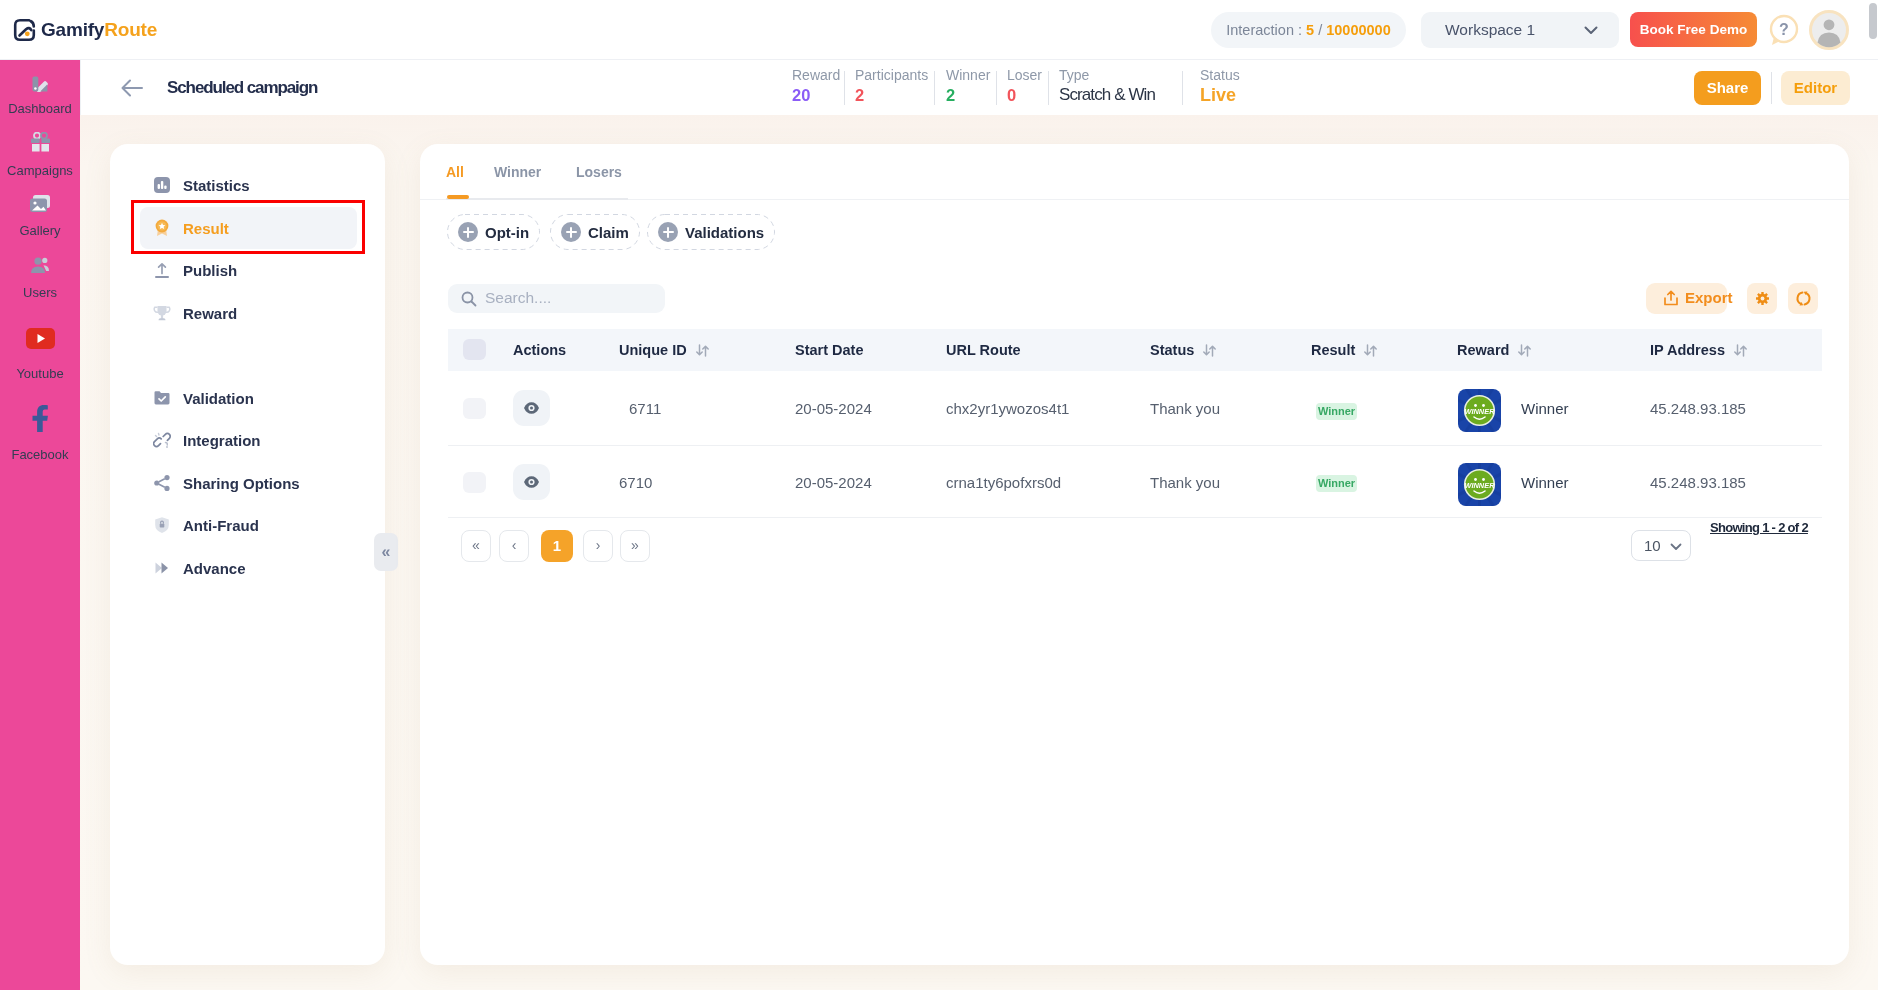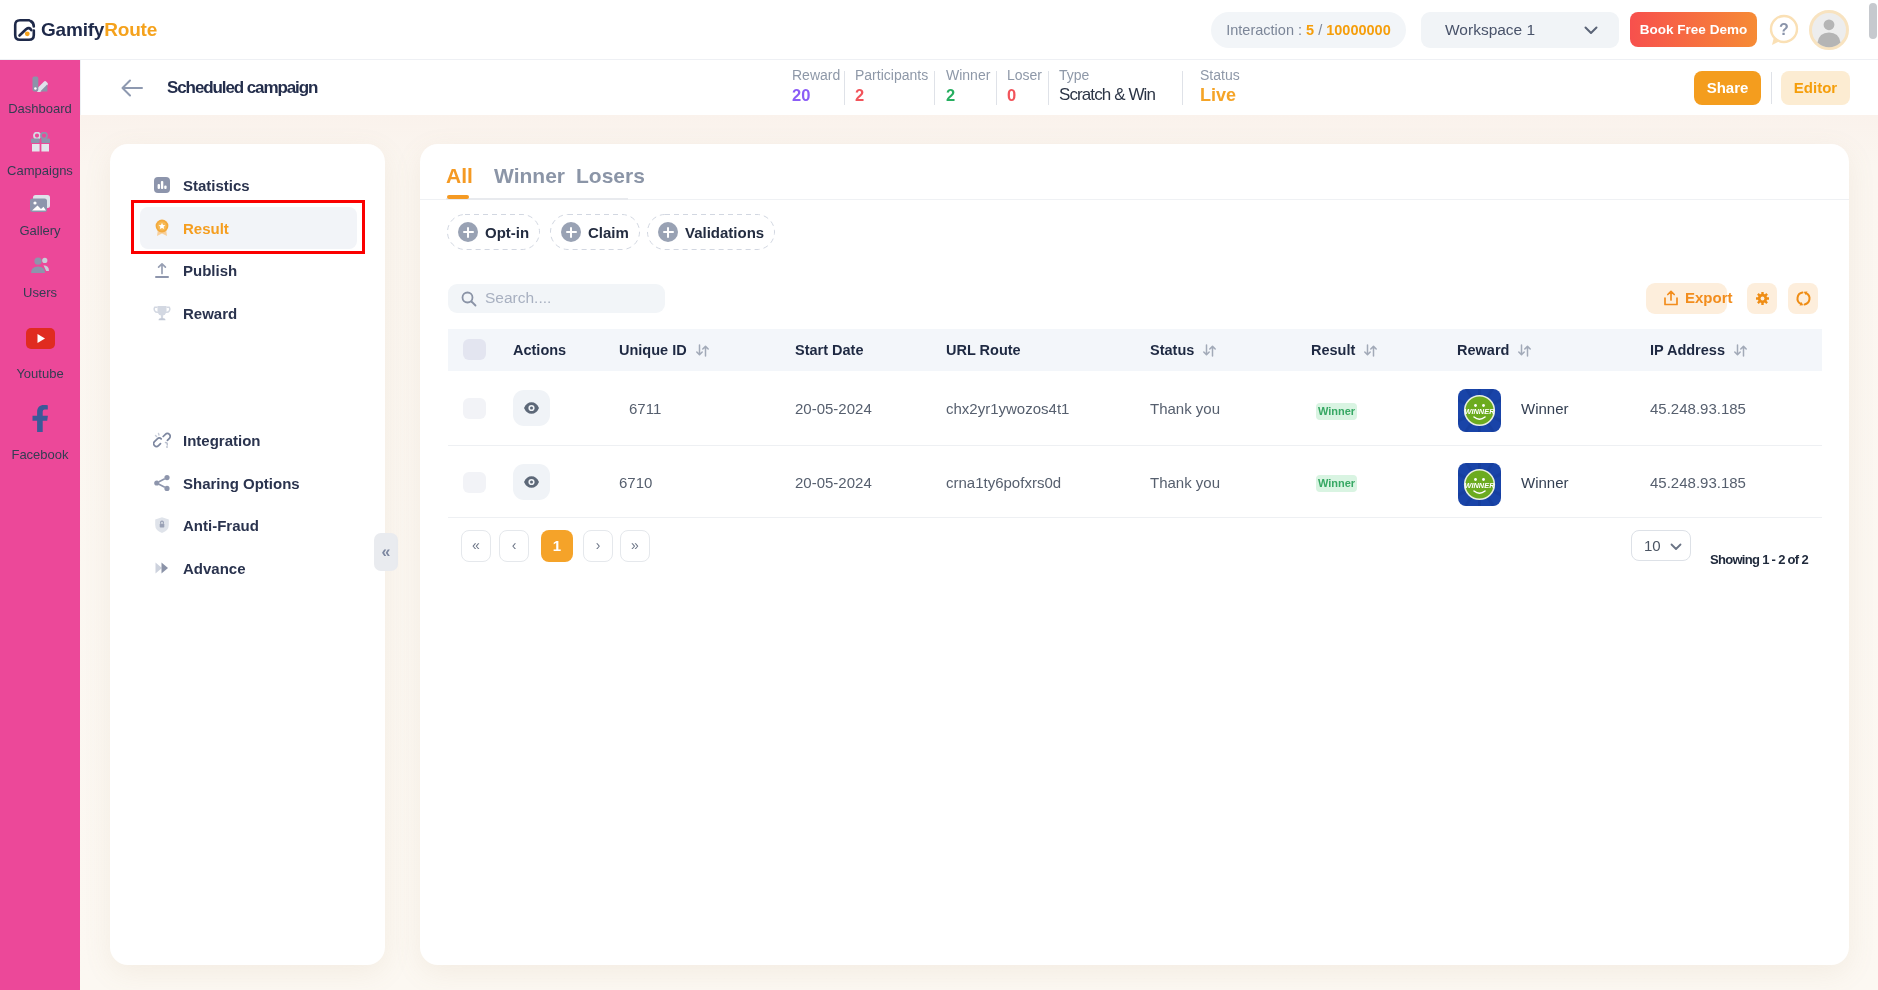--- a/index.html
+++ b/index.html
@@ -34,21 +34,21 @@
 #menucard { position:absolute; left:110px; top:144px; width:275px; height:821px; background:#fff; border-radius:18px; box-shadow:0 8px 28px rgba(170,140,100,0.10); }
 .mitem { position:absolute; left:0; width:275px; height:42px; display:flex; align-items:center; }
 .mitem .mic { position:absolute; left:43px; width:18px; height:18px; }
 .mitem .mtx { position:absolute; left:73px; font-size:15px; font-weight:700; color:#2a334e; }
 .mactive { position:absolute; left:30px; top:63px; width:217px; height:42px; background:#f2f4f8; border-radius:8px; }
 .redbox { position:absolute; left:21px; top:56px; width:234px; height:54px; border:3px solid #fb0000; z-index:5; }
 .collapse { position:absolute; left:264px; top:389px; width:24px; height:38px; background:#e9ebef; border-radius:7px; color:#7c87a0; font-size:16px; text-align:center; line-height:38px; font-weight:700; }
 
 #card { position:absolute; left:420px; top:144px; width:1429px; height:821px; background:#fff; border-radius:18px; box-shadow:0 8px 28px rgba(170,140,100,0.10); }
 .tabrow { position:absolute; left:0; top:0; width:1429px; height:56px; border-bottom:1px solid #eff1f4; }
-.tab { position:absolute; top:20px; font-size:21px; font-weight:700; color:#8b95a7; }
+.tab { position:absolute; top:20px; font-size:14px; font-weight:700; color:#8b95a7; }
 .tab.on { color:#f59a23; }
 .tnav-line { position:absolute; left:26px; top:54px; width:182px; height:2px; background:#e8eaee; }
 .tbar { position:absolute; left:27px; top:51px; width:22px; height:4px; border-radius:2px; background:#f59a23; }
 .pillbtn { position:absolute; top:70px; height:36px; border-radius:18px; background:#fff; display:flex; align-items:center; }
 .pillbtn .pbg { position:absolute; left:0; top:0; }
 .pillbtn .plus { z-index:1; width:20px; height:20px; border-radius:50%; background:#99a2b4; margin-left:11px; position:relative; flex:none; }
 .pillbtn .plus:before { content:""; position:absolute; left:4.5px; top:9px; width:11px; height:2px; background:#fff; border-radius:1px; }
 .pillbtn .plus:after { content:""; position:absolute; left:9px; top:4.5px; width:2px; height:11px; background:#fff; border-radius:1px; }
 .pillbtn .ptx { z-index:1; margin-left:7px; font-size:15px; font-weight:600; color:#232c40; margin-right:11px; white-space:nowrap; }
 .searchbox { position:absolute; left:28px; top:140px; width:217px; height:29px; border-radius:9px; background:#f2f5f8; }
@@ -62,21 +62,21 @@
 .th .sort { vertical-align:-2px; margin-left:4px; }
 .trow { position:absolute; left:0; width:1374px; height:75px; border-bottom:1px solid #eef0f3; }
 .td { position:absolute; font-size:15px; font-weight:400; color:#565f6e; }
 .ckb { position:absolute; width:23px; height:21px; border-radius:6px; }
 .eyebtn { position:absolute; left:65px; width:37px; height:36px; border-radius:11px; background:#f0f3f7; }
 .wbadge { position:absolute; left:868px; width:41px; height:17px; background:#d9f4e2; border-radius:4px; color:#37a864; font-size:11px; font-weight:700; text-align:center; line-height:17px; }
 
 .pgbtn { position:absolute; top:386px; width:30px; height:32px; border:1px solid #e5e8ec; border-radius:8px; background:#fff; color:#6d7687; text-align:center; line-height:29px; font-size:14px; }
 .pgon { position:absolute; left:121px; top:386px; width:32px; height:32px; border-radius:8px; background:#f5a329; color:#fff; text-align:center; line-height:32px; font-size:15px; font-weight:700; }
 .pgsel { position:absolute; left:1211px; top:386px; width:60px; height:31px; border:1px solid #dde1e7; border-radius:8px; background:#fff; font-size:15px; color:#4b5563; line-height:29px; }
-.showing { position:absolute; left:1290px; top:408px; font-size:13px; font-weight:700; letter-spacing:-0.7px; color:#202a3c; }
+.showing { position:absolute; left:1290px; top:376px; font-size:13px; font-weight:700; letter-spacing:-0.7px; color:#202a3c;text-decoration:underline; }
 
 #sbthumb { position:absolute; left:1869px; top:3px; width:8px; height:36px; border-radius:4px; background:#c6c9ce; z-index:50; }
 </style>
 </head>
 <body>
 <div id="page">
   <div id="mainbg"></div>
 
   <div id="topbar">
     <svg class="abs" style="left:13px;top:18px" width="23" height="24" viewBox="0 0 23 24">
@@ -226,20 +226,27 @@
       <div class="mtx">Publish</div>
     </div>
     <div class="mitem" style="top:148px">
       <svg class="mic" viewBox="0 0 18 18">
           <path d="M4.5 2 H13.5 V7 A4.5 4.5 0 0 1 4.5 7 Z" fill="#d3d8e2"></path>
           <path d="M4.5 3.2 H1.8 A3.2 3.2 0 0 0 5 8.2 M13.5 3.2 H16.2 A3.2 3.2 0 0 1 13 8.2" fill="none" stroke="#d3d8e2" stroke-width="1.5"></path>
           <rect x="7.9" y="11" width="2.2" height="3" fill="#d3d8e2"></rect>
           <path d="M5.5 16.2 Q5.5 14 9 14 Q12.5 14 12.5 16.2 Z" fill="#c3c9d6"></path>
         </svg>
       <div class="mtx">Reward</div>
+    </div>
+    <div class="mitem" style="top:233px">
+      <svg class="mic" viewBox="0 0 18 18">
+          <path d="M1.5 3.5 Q1.5 2.3 2.7 2.3 H6.5 L8 4 H15.3 Q16.5 4 16.5 5.2 V14 Q16.5 15.4 15.1 15.4 H2.9 Q1.5 15.4 1.5 14 Z" fill="#8d95ac"></path>
+          <path d="M6 9.8 L8.2 12 L12.3 7.9" fill="none" stroke="#fff" stroke-width="1.7" stroke-linecap="round" stroke-linejoin="round"></path>
+        </svg>
+      <div class="mtx">Validation</div>
     </div>
     <div class="mitem" style="top:275px">
       <svg class="mic" viewBox="0 0 18 18">
           <path d="M7.5 12.6 L5.5 14.6 A2.8 2.8 0 0 1 1.5 10.6 L4.3 7.8 A2.8 2.8 0 0 1 8.2 7.9" fill="none" stroke="#7d87a0" stroke-width="1.7" stroke-linecap="round"></path>
           <path d="M10.2 5.5 L12.4 3.3 A2.8 2.8 0 0 1 16.4 7.3 L14.4 9.3" fill="none" stroke="#7d87a0" stroke-width="1.7" stroke-linecap="round"></path>
           <path d="M12.5 11.5 Q14.8 11.7 14.2 14" fill="none" stroke="#b9bfcd" stroke-width="1.5" stroke-linecap="round"></path>
           <circle cx="14" cy="16" r="0.9" fill="#b9bfcd"></circle>
           <path d="M2.5 4.5 L3.6 5.6 M5.5 2.5 L6 4" stroke="#c6cbd7" stroke-width="1.4" stroke-linecap="round"></path>
         </svg>
       <div class="mtx">Integration</div>

